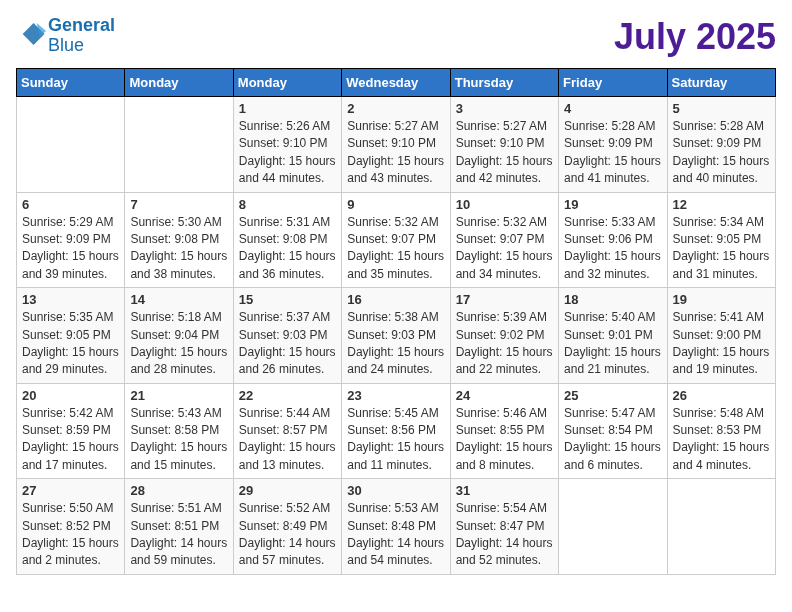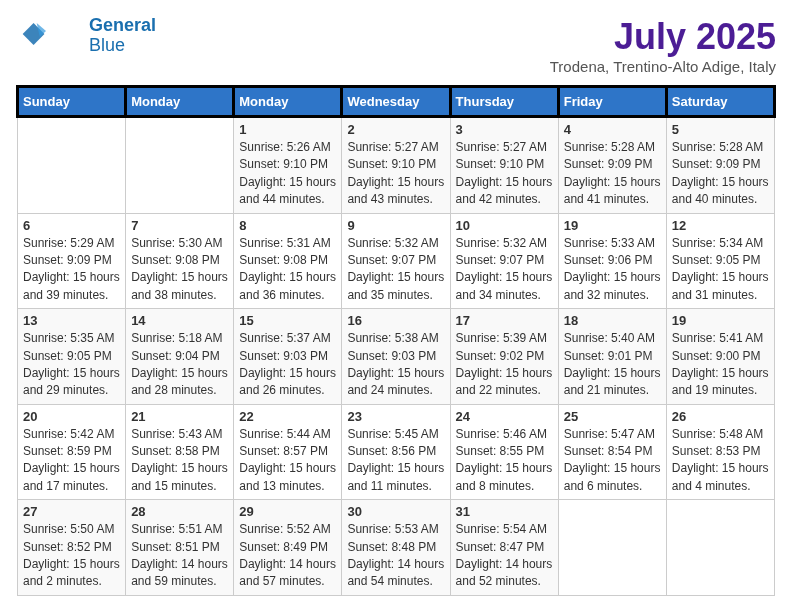--- a/index.html
+++ b/index.html
@@ -22,21 +22,20 @@
       gap: 2px;
     }
     .logo-text {
       font-size: 18px;
       font-weight: bold;
       color: #333;
       line-height: 1.1;
     }
     .logo-text span {
       color: #1a6faf;
-      margin-left: 41px;
     }
     .logo-icon {
       width: 28px;
       height: 28px;
       margin-left: 2px;
     }
     .title-block {
       text-align: right;
     }
     .month-title {
@@ -53,21 +52,21 @@
       border-collapse: collapse;
       font-size: 11px;
     }
     thead tr th {
       background: #2e75c8;
       color: #fff;
       padding: 6px 4px;
       text-align: left;
       font-size: 13px;
       font-weight: bold;
-      border: 3px solid #000000;
+      border: 1px solid #000000;
     }
     tbody tr td {
       border: 1px solid #ccc;
       vertical-align: top;
       padding: 4px 5px;
       height: 80px;
       width: 108px;
       color: #333;
       background: #fff;
     }
@@ -100,21 +99,20 @@
         <polygon points="24,4 36,14 28,22" fill="#3399dd" opacity="0.7"></polygon>
       </svg>
     </div>
     <div>
       <div class="logo-text"><span>General</span></div>
       <div class="logo-text"><span style="color:#1a6faf;font-weight:normal;">Blue</span></div>
     </div>
   </div>
   <div class="title-block">
     <div class="month-title">July 2025</div>
-    <div class="location">Trodena, Trentino-Alto Adige, Italy</div>
   </div>
 </div>
 
 <table>
   <thead>
     <tr>
       <th>Sunday</th>
       <th>Monday</th>
       <th>Monday</th>
       <th>Wednesday</th>

